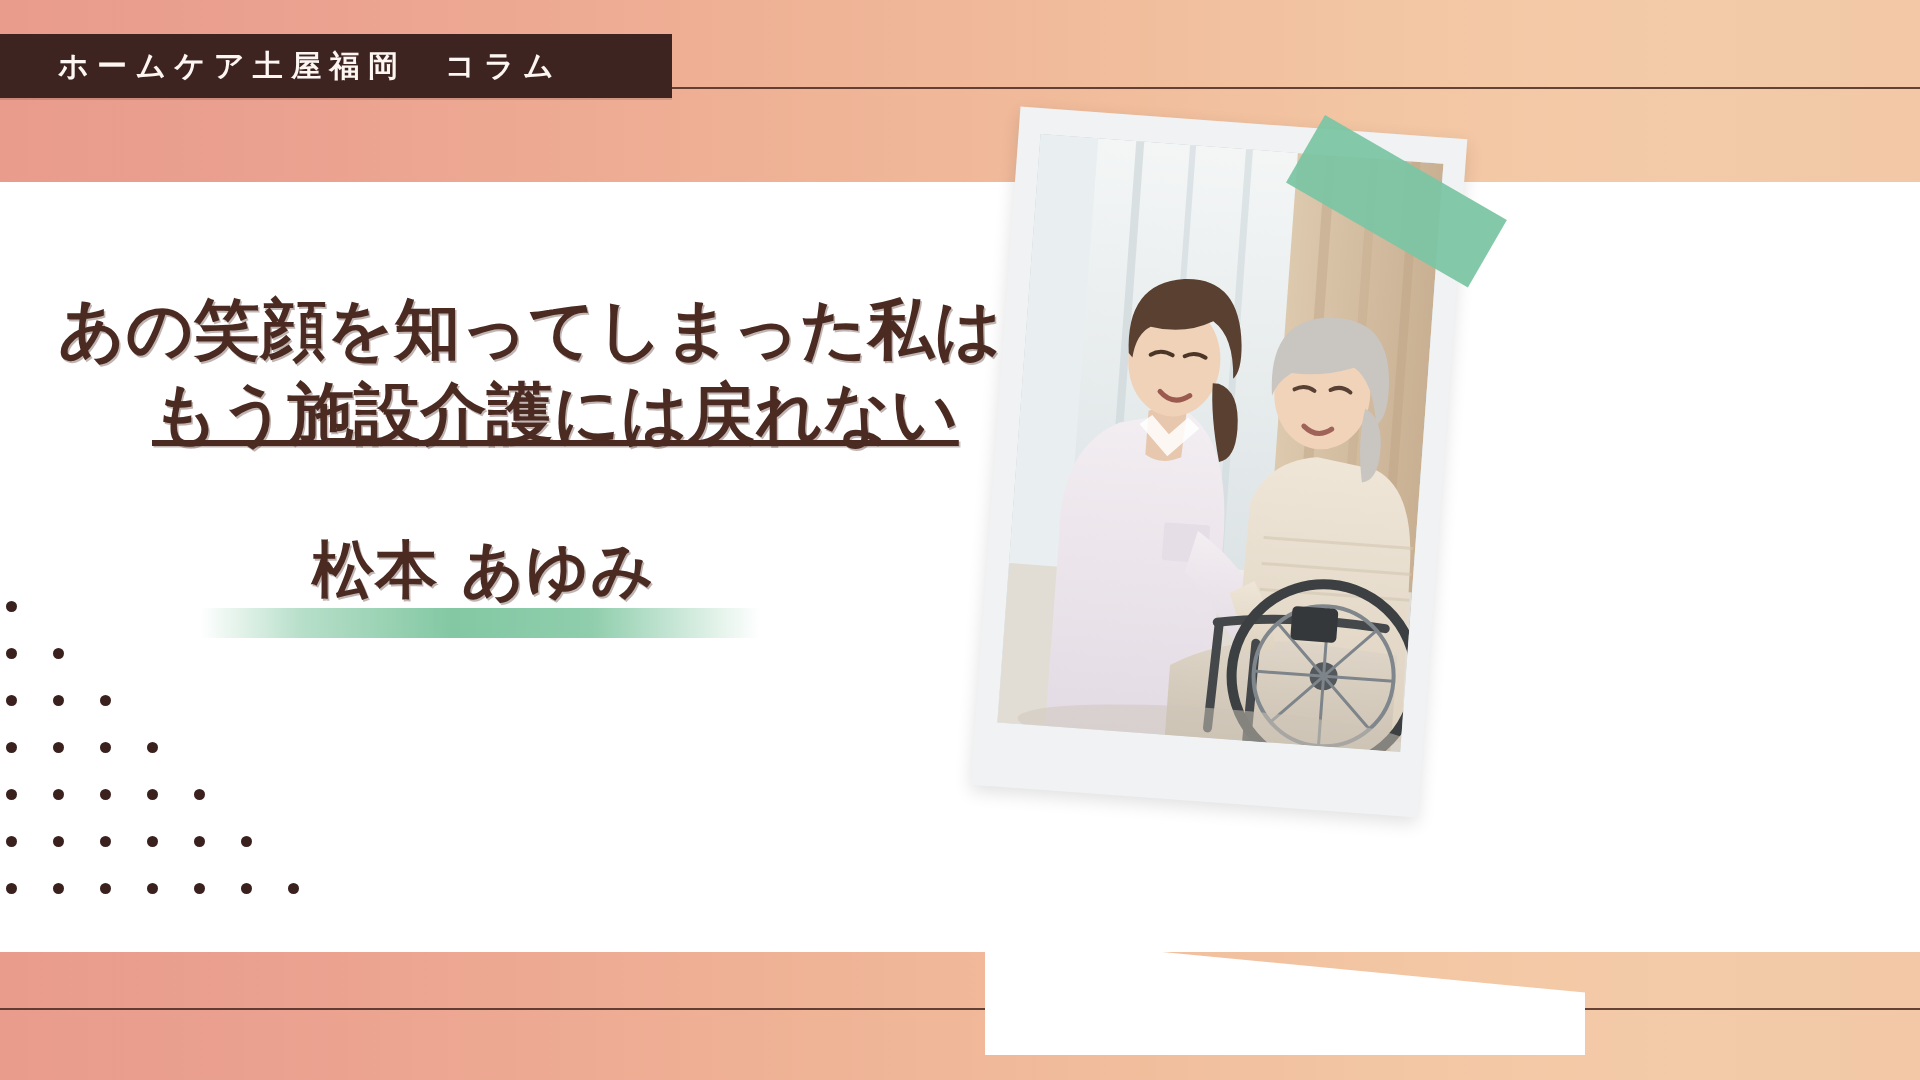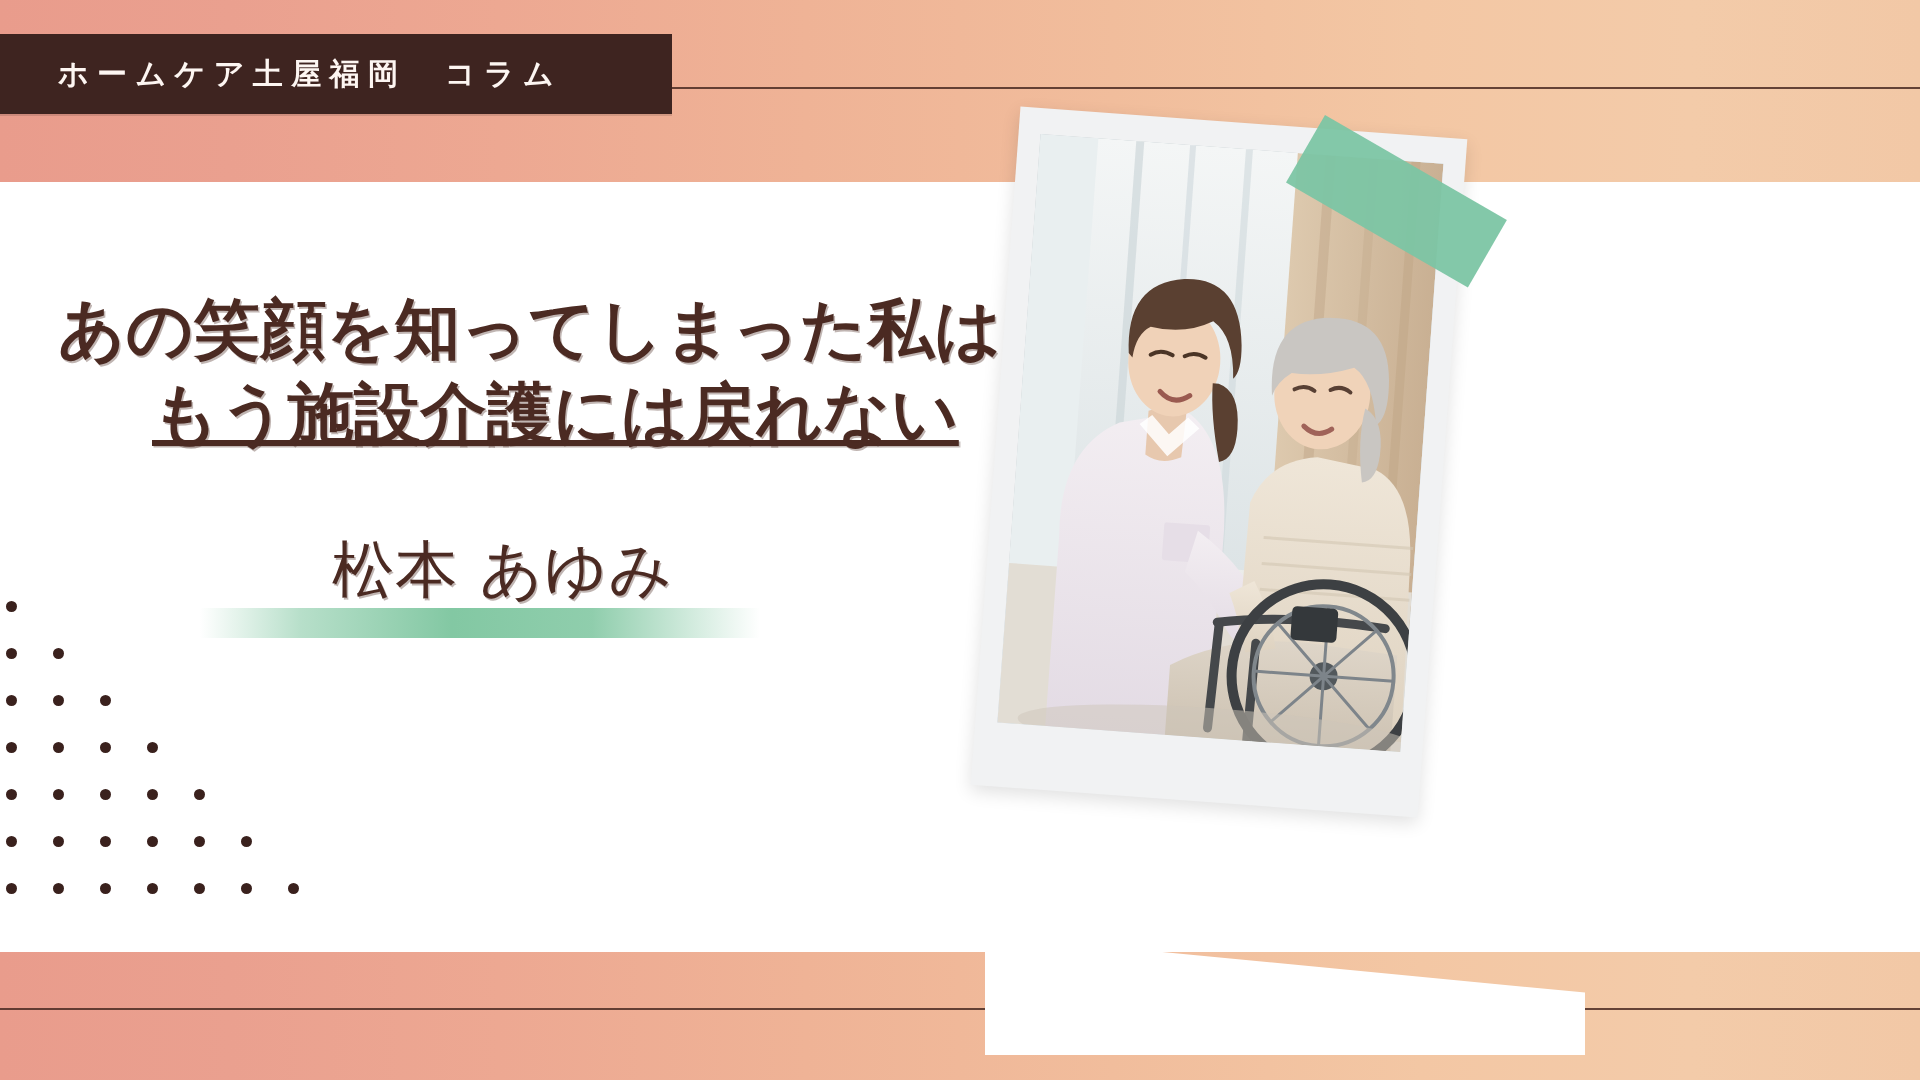--- a/index.html
+++ b/index.html
@@ -23,21 +23,21 @@
 
   .band-rule {
     position:absolute; height:2px;
     background:#4a2a22; opacity:.85;
   }
   #top-rule   { top:87px; left:668px; width:1252px; }
   #bottom-rule{ top:1008px; left:0; width:1920px; }
 
   
   #header-chip {
-    position:absolute; left:0; top:34px; width:672px; height:80px;
+    position:absolute; left:0; top:34px; width:672px; height:64px;
     background:#3e2420;
     display:flex; align-items:center;
     box-shadow:0 2px 0 rgba(0,0,0,.12);
     z-index:6;
   }
   #header-chip .chip-text {
     color:#fdf6f2; font-size:30px; font-weight:700;
     letter-spacing:.28em; padding-left:58px;
     font-family:"DejaVu Sans","Liberation Sans",sans-serif;
     white-space:nowrap;
@@ -69,24 +69,23 @@
     background:linear-gradient(90deg,
        rgba(124,197,158,0) 0%,
        rgba(124,197,158,.55) 18%,
        rgba(124,197,158,.95) 45%,
        rgba(124,197,158,.85) 70%,
        rgba(124,197,158,0) 100%);
     border-radius:2px;
   }
   #author-name {
     position:absolute; left:112px; top:0;
-    color:#4b2a22; font-size:62px; font-weight:400;
+    color:#4b2a22; font-size:62px; font-weight:700;
     letter-spacing:.02em; white-space:nowrap;
     text-shadow:1.5px 1.5px 0 rgba(75,42,34,.35);
-    margin-left:20px;
   }
 
   
   #dot-pattern { position:absolute; left:0; top:595px; width:320px; height:400px; z-index:3; }
   .dot {
     position:absolute; width:11px; height:11px; border-radius:50%;
     background:#3a211d;
   }
 
   

